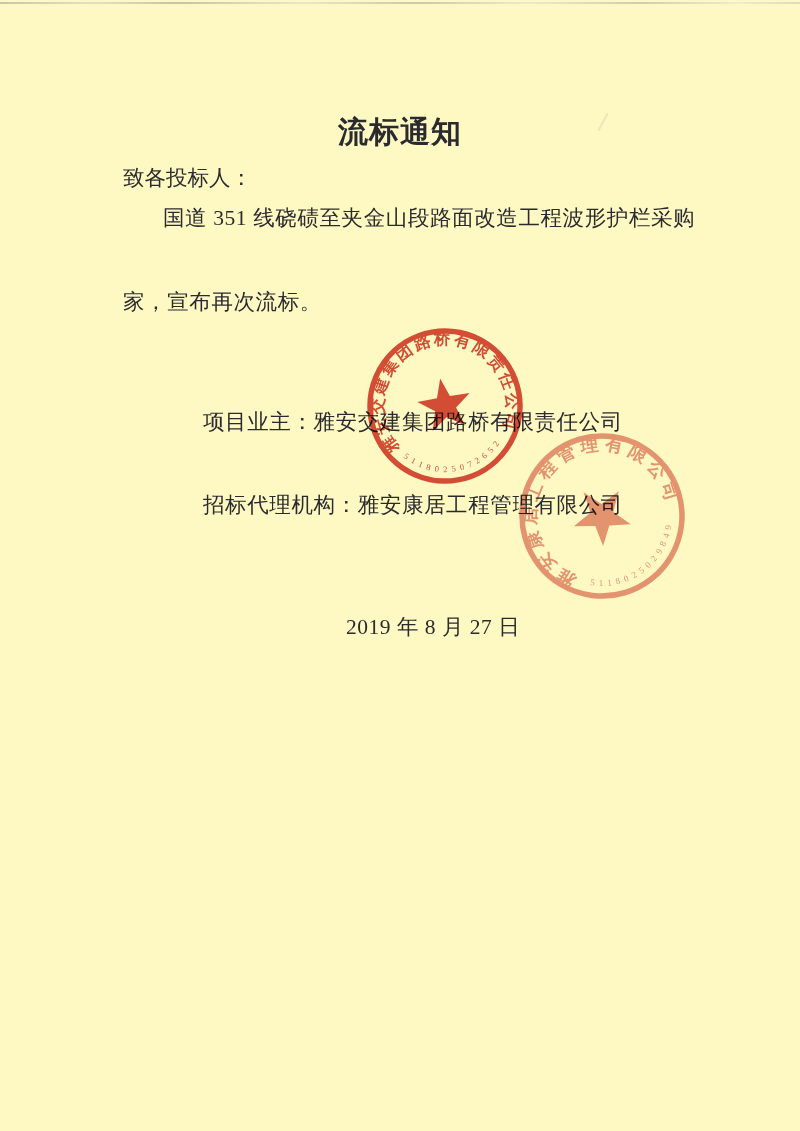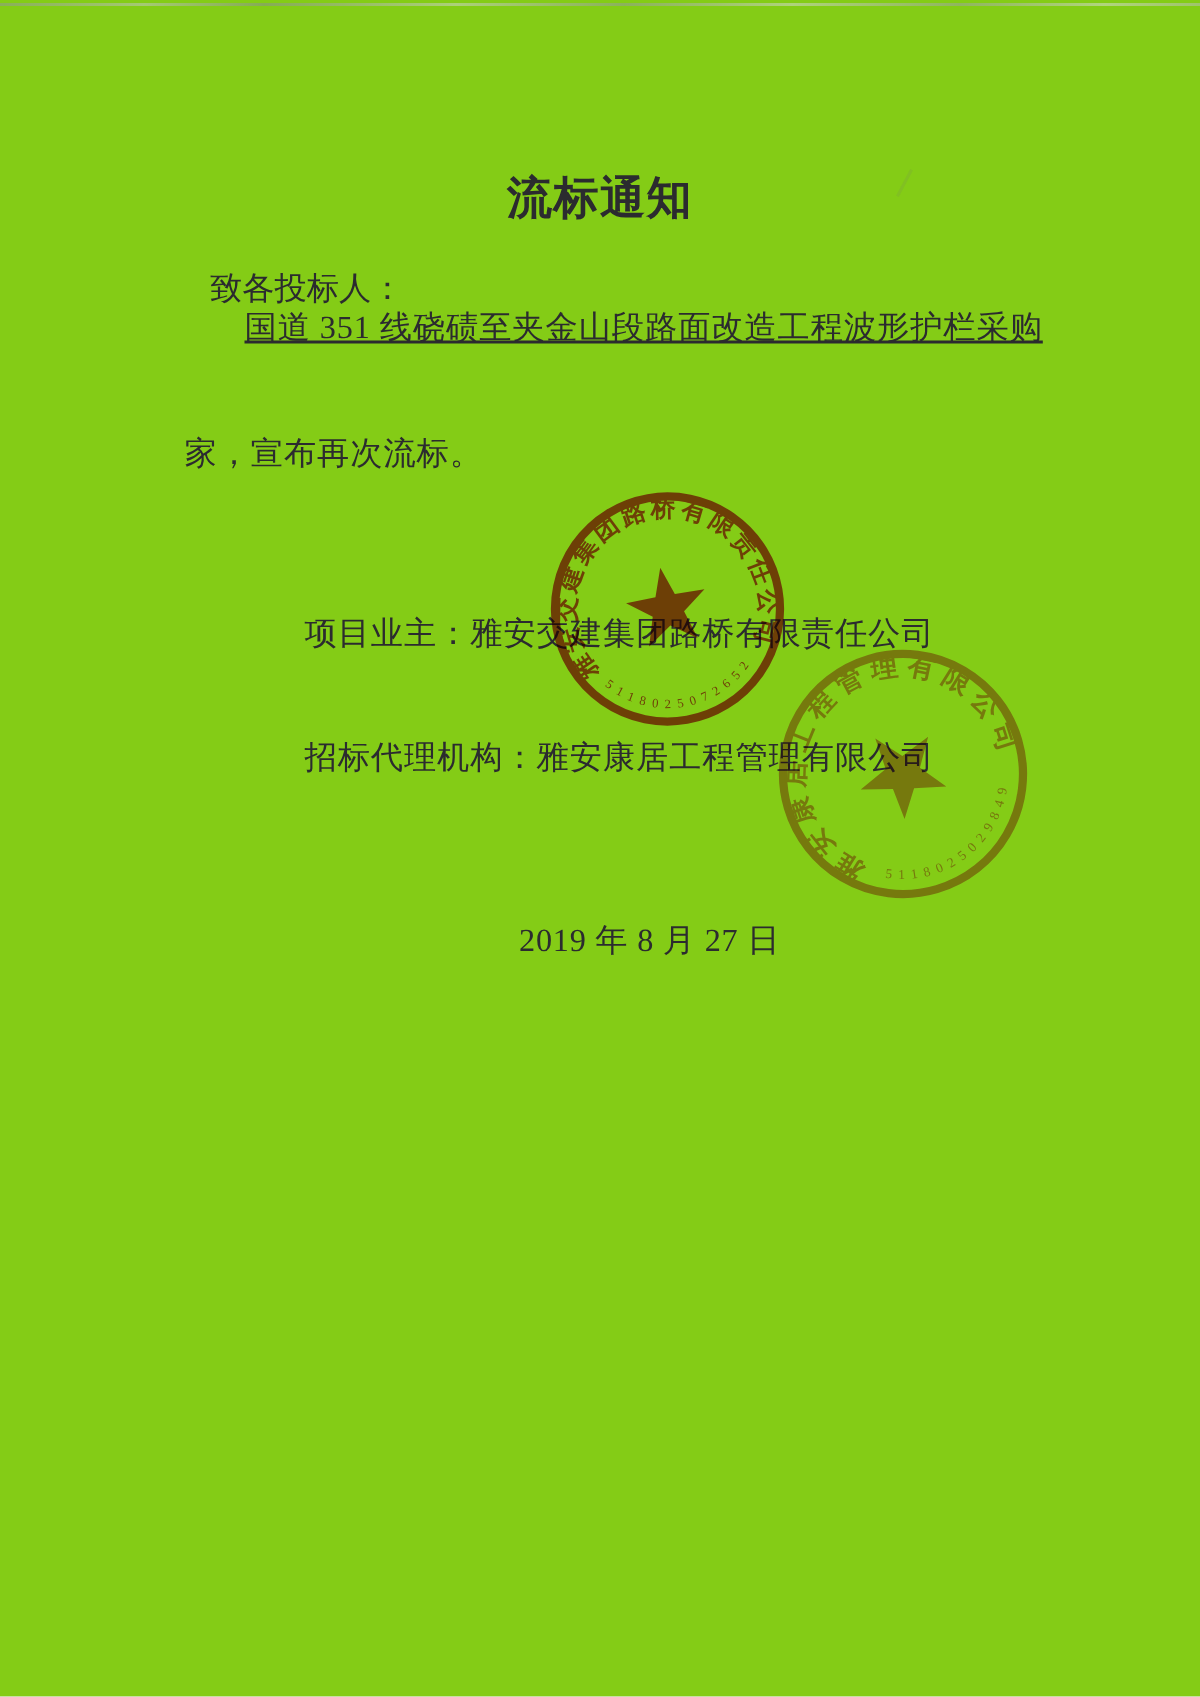--- a/index.html
+++ b/index.html
@@ -5,21 +5,21 @@
   html, body {
     margin: 0;
     padding: 0;
     background: #e8e8ec;
   }
   .page {
     position: relative;
     width: 800px;
     height: 1131px;
     margin: 0 auto;
-    background: #84cc16;
+    background: #fef9c3;
     overflow: hidden;
     font-family: "Liberation Serif", "DejaVu Serif", serif;
     color: #2b2b2f;
   }
   .scan-line-top {
     position: absolute;
     left: 0; top: 2px;
     width: 100%; height: 2px;
     background: linear-gradient(90deg,
       #8e939b 0%, #c4c7ce 12%, #878c94 22%, #d2d5da 38%,
@@ -38,32 +38,31 @@
     position: absolute;
     left: 0; top: 112px;
     width: 100%;
     text-align: center;
     font-size: 30px;
     font-weight: bold;
     letter-spacing: 1px;
   }
   .salutation {
     position: absolute;
-    left: 123px; top: 177px;
+    left: 123px; top: 163px;
     font-size: 21.5px;
-    margin-left: 17px;
   }
   .body-line {
     position: absolute;
     left: 123px;
     font-size: 21.5px;
     letter-spacing: 0.6px;
     white-space: nowrap;
   }
-  .body-line-1 { top: 203px; padding-left: 40px; text-decoration: underline; }
+  .body-line-1 { top: 203px; padding-left: 40px; }
   .body-line-2 { top: 245px; }
   .body-line-3 { top: 287px; }
   .owner-line {
     position: absolute;
     left: 203px; top: 407px;
     font-size: 21.5px;
     letter-spacing: 0.6px;
     white-space: nowrap;
   }
   .agency-line {

